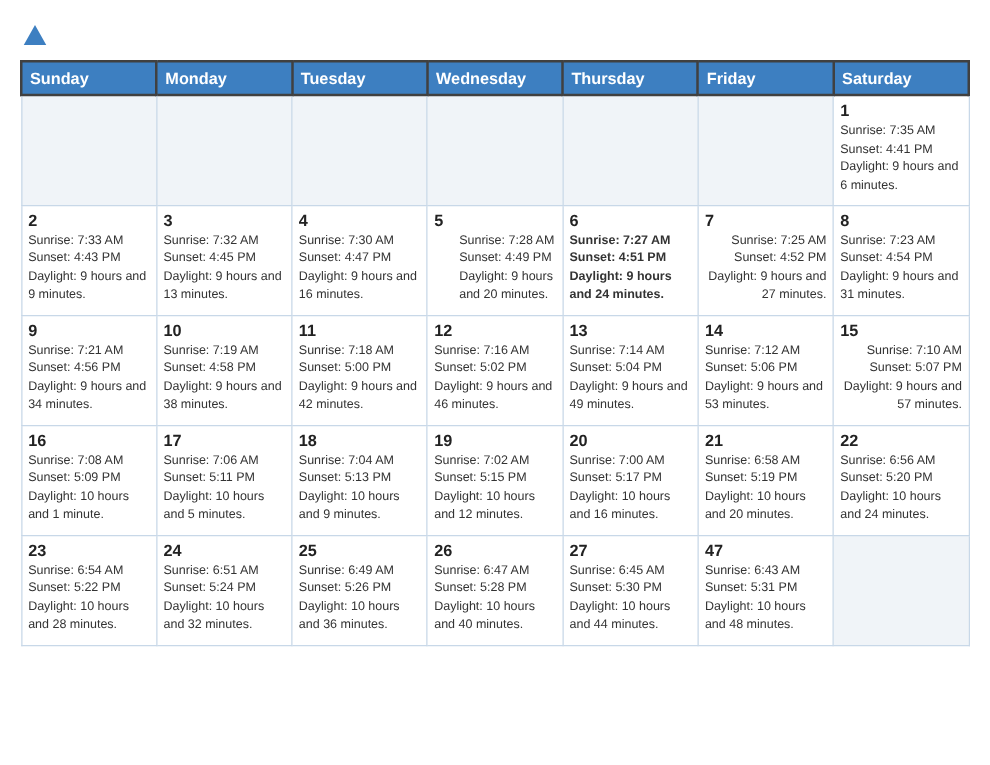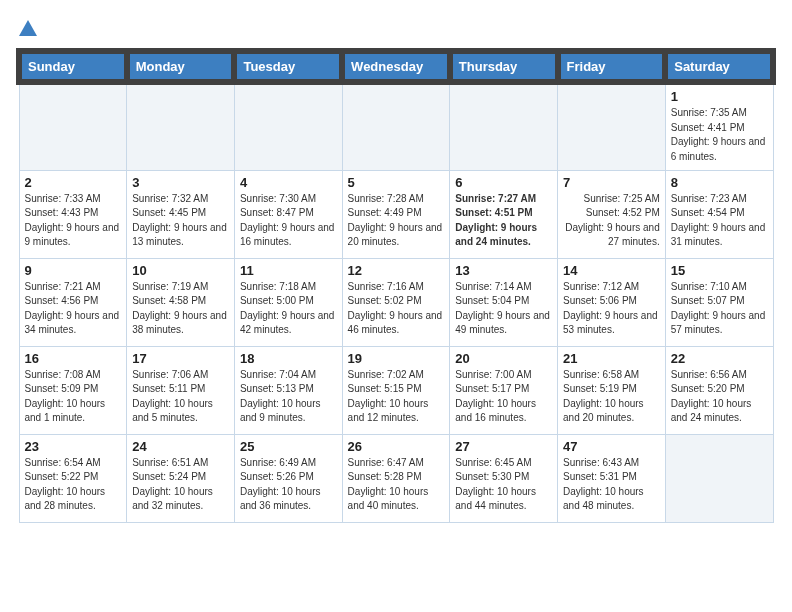--- a/index.html
+++ b/index.html
@@ -37,21 +37,21 @@
       border-collapse: collapse;
       table-layout: fixed;
     }
     .calendar th {
       background: #3d7fc1;
       color: #fff;
       text-align: left;
       padding: 5px 6px;
       font-size: 13px;
       font-weight: bold;
-      border: 6px solid #404040;
+      border: 2px solid #404040;
     }
     .calendar td {
       vertical-align: top;
       border: 1px solid #c8d8e8;
       padding: 4px 5px;
       font-size: 10.2px;
       color: #333;
       height: 90px;
       background: #fff;
     }
@@ -130,26 +130,26 @@
         </td>
         <td>
           <span class="day-num">3</span>
           <div class="day-info" style="white-space: pre-line;">Sunrise: 7:32 AM
 Sunset: 4:45 PM
 Daylight: 9 hours and 13 minutes.</div>
         </td>
         <td>
           <span class="day-num">4</span>
           <div class="day-info" style="white-space: pre-line;">Sunrise: 7:30 AM
-Sunset: 8:47 PM
+Sunset: 4:47 PM
 Daylight: 9 hours and 16 minutes.</div>
         </td>
         <td>
           <span class="day-num">5</span>
-          <div class="day-info" style="white-space: pre-line;">Sunrise: 7:28 AM
+          <div class="day-info" style="white-space: pre-line; margin-left: 20px;">Sunrise: 7:28 AM
 Sunset: 4:49 PM
 Daylight: 9 hours and 20 minutes.</div>
         </td>
         <td>
           <span class="day-num">6</span>
           <div class="day-info" style="white-space: pre-line; font-weight: bold;">Sunrise: 7:27 AM
 Sunset: 4:51 PM
 Daylight: 9 hours and 24 minutes.</div>
         </td>
         <td>
@@ -197,21 +197,21 @@
 Daylight: 9 hours and 49 minutes.</div>
         </td>
         <td>
           <span class="day-num">14</span>
           <div class="day-info" style="white-space: pre-line;">Sunrise: 7:12 AM
 Sunset: 5:06 PM
 Daylight: 9 hours and 53 minutes.</div>
         </td>
         <td>
           <span class="day-num">15</span>
-          <div class="day-info" style="white-space: pre-line;">Sunrise: 7:10 AM
+          <div class="day-info" style="white-space: pre-line; text-align: right;">Sunrise: 7:10 AM
 Sunset: 5:07 PM
 Daylight: 9 hours and 57 minutes.</div>
         </td>
       </tr>
       <tr class="week-row">
         <td>
           <span class="day-num">16</span>
           <div class="day-info" style="white-space: pre-line;">Sunrise: 7:08 AM
 Sunset: 5:09 PM
 Daylight: 10 hours and 1 minute.</div>

